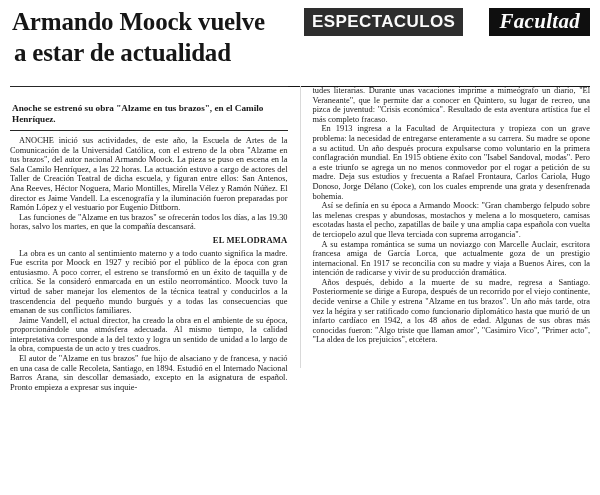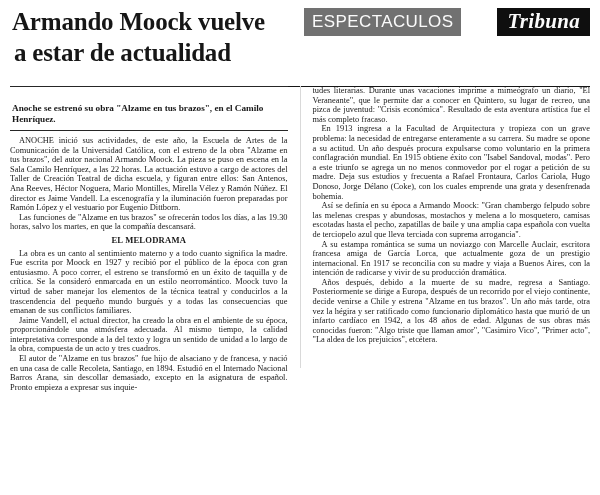--- a/index.html
+++ b/index.html
@@ -46,24 +46,24 @@
     position: absolute;
     top: 2px;
     right: 0px;
     width: 286px;
     height: 32px;
   }
   .flag-section {
     position: absolute;
     top: 0;
     left: 0;
-    background: #d946ef;
+    background: #7f1d1d;
     color: #f7f5f0;
     font-family: "Liberation Sans", sans-serif;
-    font-weight: normal;
+    font-weight: bold;
     font-size: 17px;
     letter-spacing: 0.4px;
     padding: 4px 8px 5px 8px;
     line-height: 19px;
   }
   .flag-brand {
     position: absolute;
     top: 0;
     right: 0;
     background: #141414;
@@ -117,21 +117,21 @@
     border-top: 1px solid #2a2a2a;
     border-bottom: 1px solid #2a2a2a;
     padding: 16px 2px 5px 2px;
     margin-bottom: 5px;
     font-weight: bold;
     font-size: 9.2px;
     line-height: 11px;
     text-align: left;
   }
   .subhead {
-    text-align: center;
+    text-align: right;
     font-weight: bold;
     font-size: 8.6px;
     letter-spacing: 0.2px;
     margin: 4px 0 3px 0;
     text-indent: 0;
   }
   .subhead.small {
     font-size: 7.9px;
     letter-spacing: 0;
   }
@@ -141,21 +141,21 @@
 
 <div class="page">
 
   <div class="masthead">
     <div class="headline">
       <span class="l1">Armando Moock vuelve</span>
       <span class="l2">a estar de actualidad</span>
     </div>
     <div class="flag">
       <div class="flag-section">ESPECTACULOS</div>
-      <div class="flag-brand">Tribuna</div>
+      <div class="flag-brand">Facultad</div>
     </div>
     <div class="rule-top"></div>
   </div>
 
   <div class="columns">
 
     <div class="col">
       <p class="lead noind">Anoche se estrenó su obra "Alzame en tus brazos", en el Camilo Henríquez.</p>
       <p>ANOCHE inició sus actividades, de este año, la Escuela de Artes de la Comunicación de la Universidad Católica, con el estreno de la obra "Alzame en tus brazos", del autor nacional Armando Moock. La pieza se puso en escena en la Sala Camilo Henríquez, a las 22 horas. La actuación estuvo a cargo de actores del Taller de Creación Teatral de dicha escuela, y figuran entre ellos: San Antenos, Ana Reeves, Héctor Noguera, Mario Montilles, Mirella Vélez y Ramón Núñez. El director es Jaime Vandell. La escenografía y la iluminación fueron preparadas por Ramón López y el vestuario por Eugenio Dittborn.</p>
       <p>Las funciones de "Alzame en tus brazos" se ofrecerán todos los días, a las 19.30 horas, salvo los martes, en que la compañía descansará.</p>

